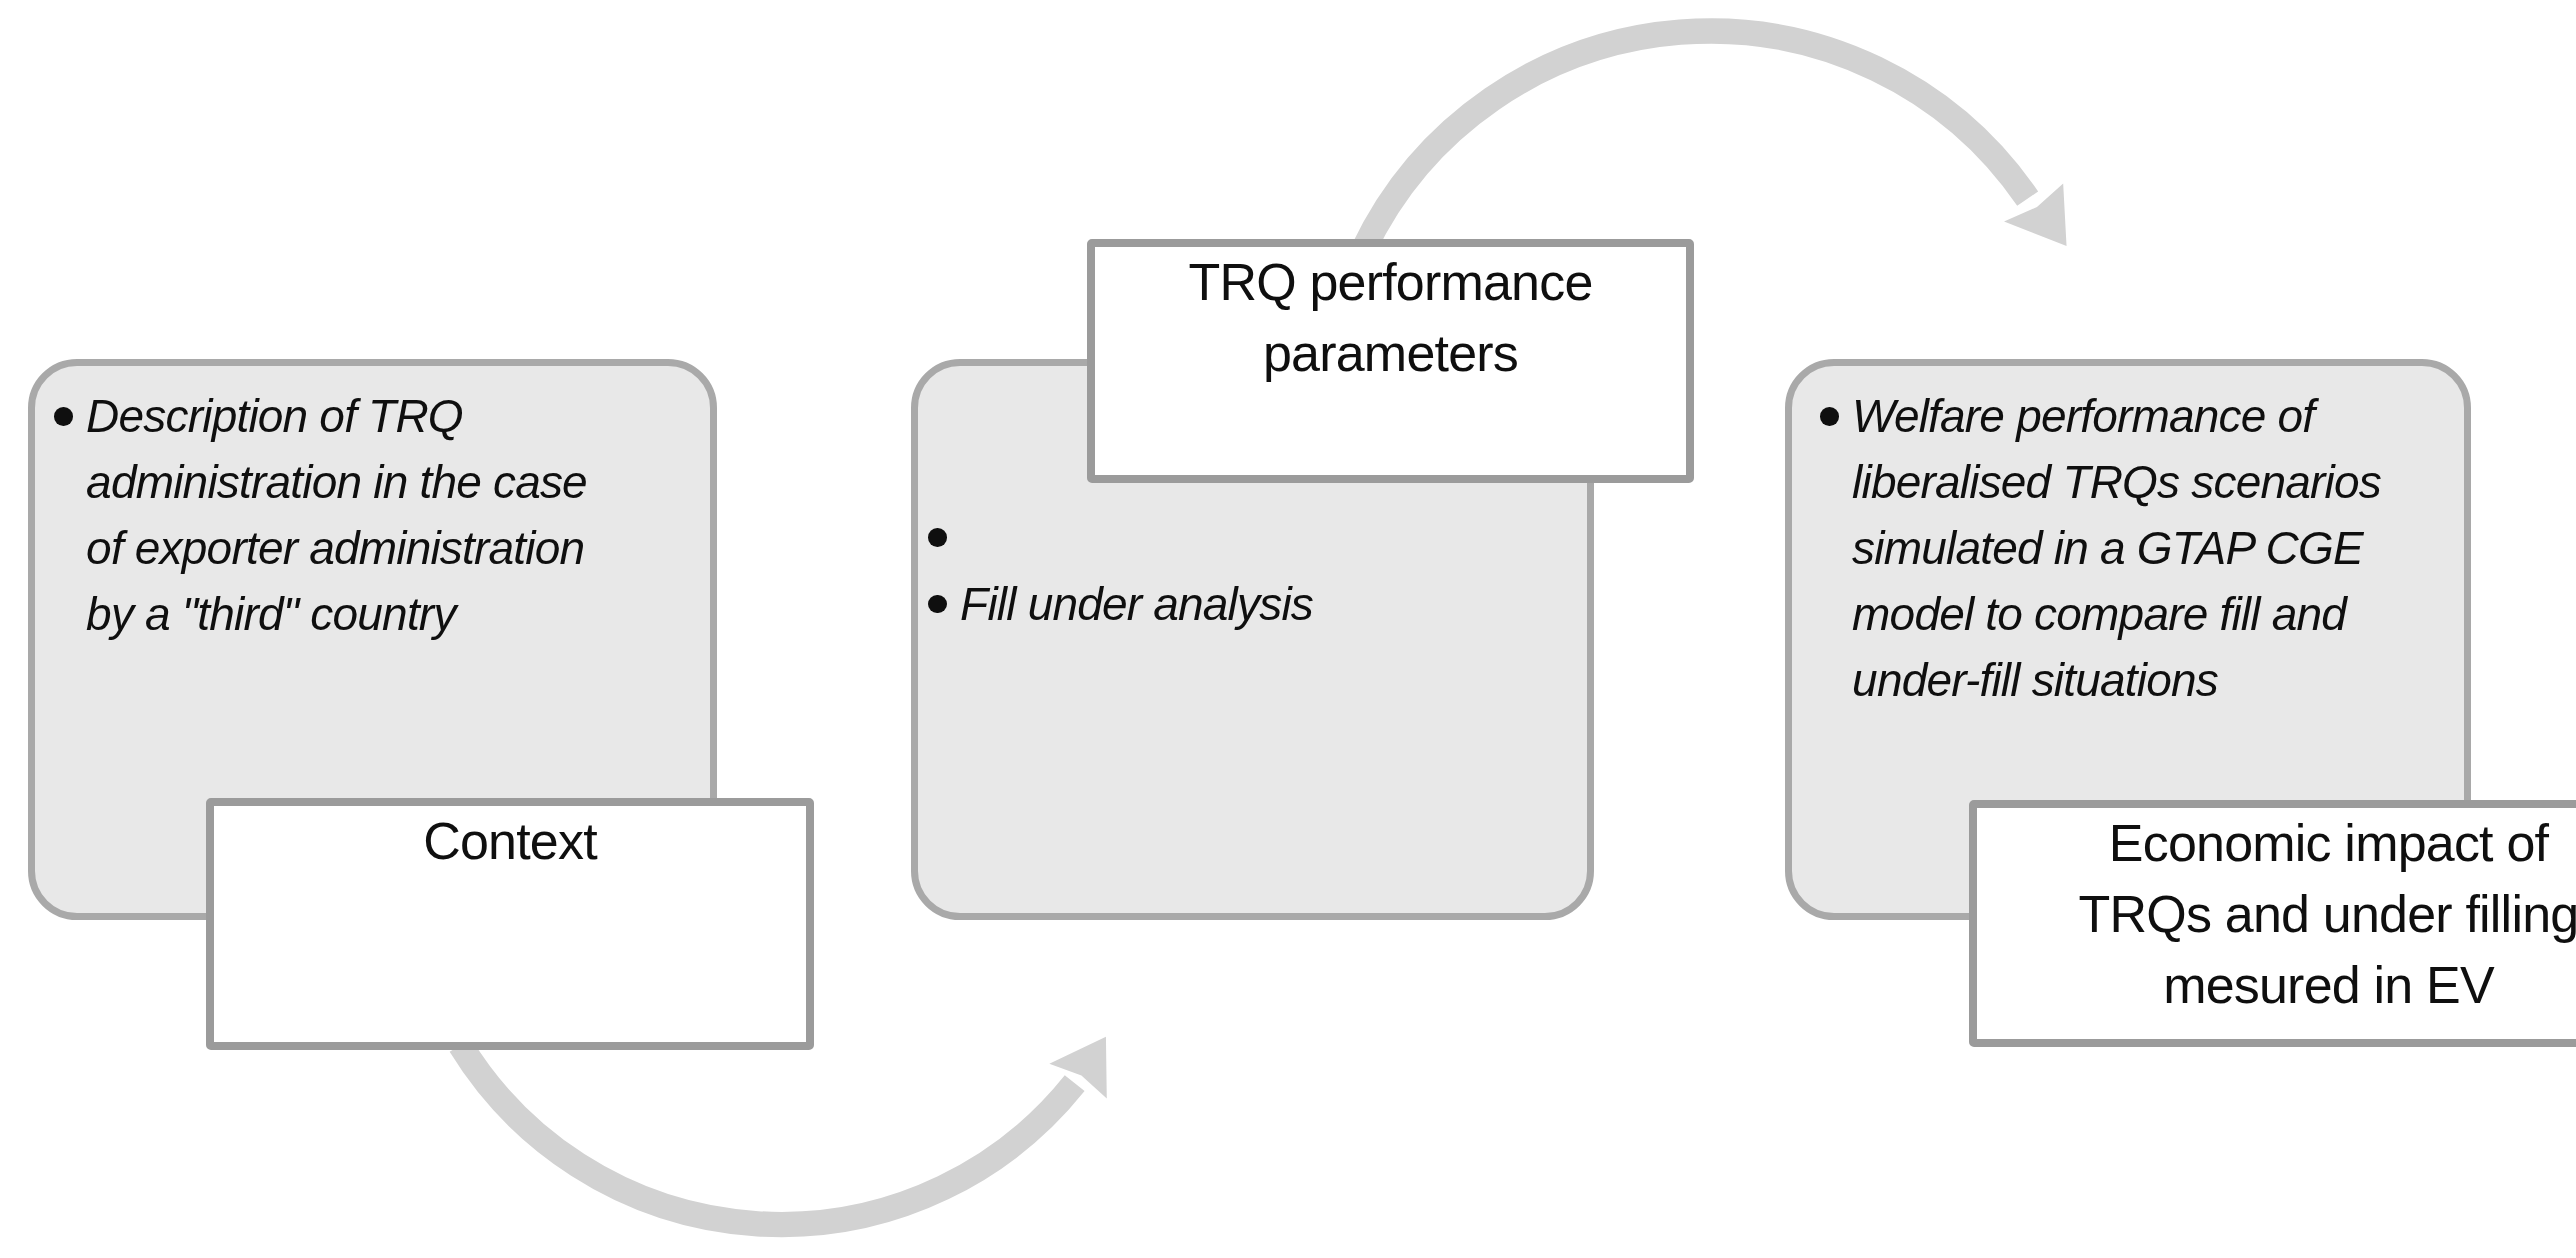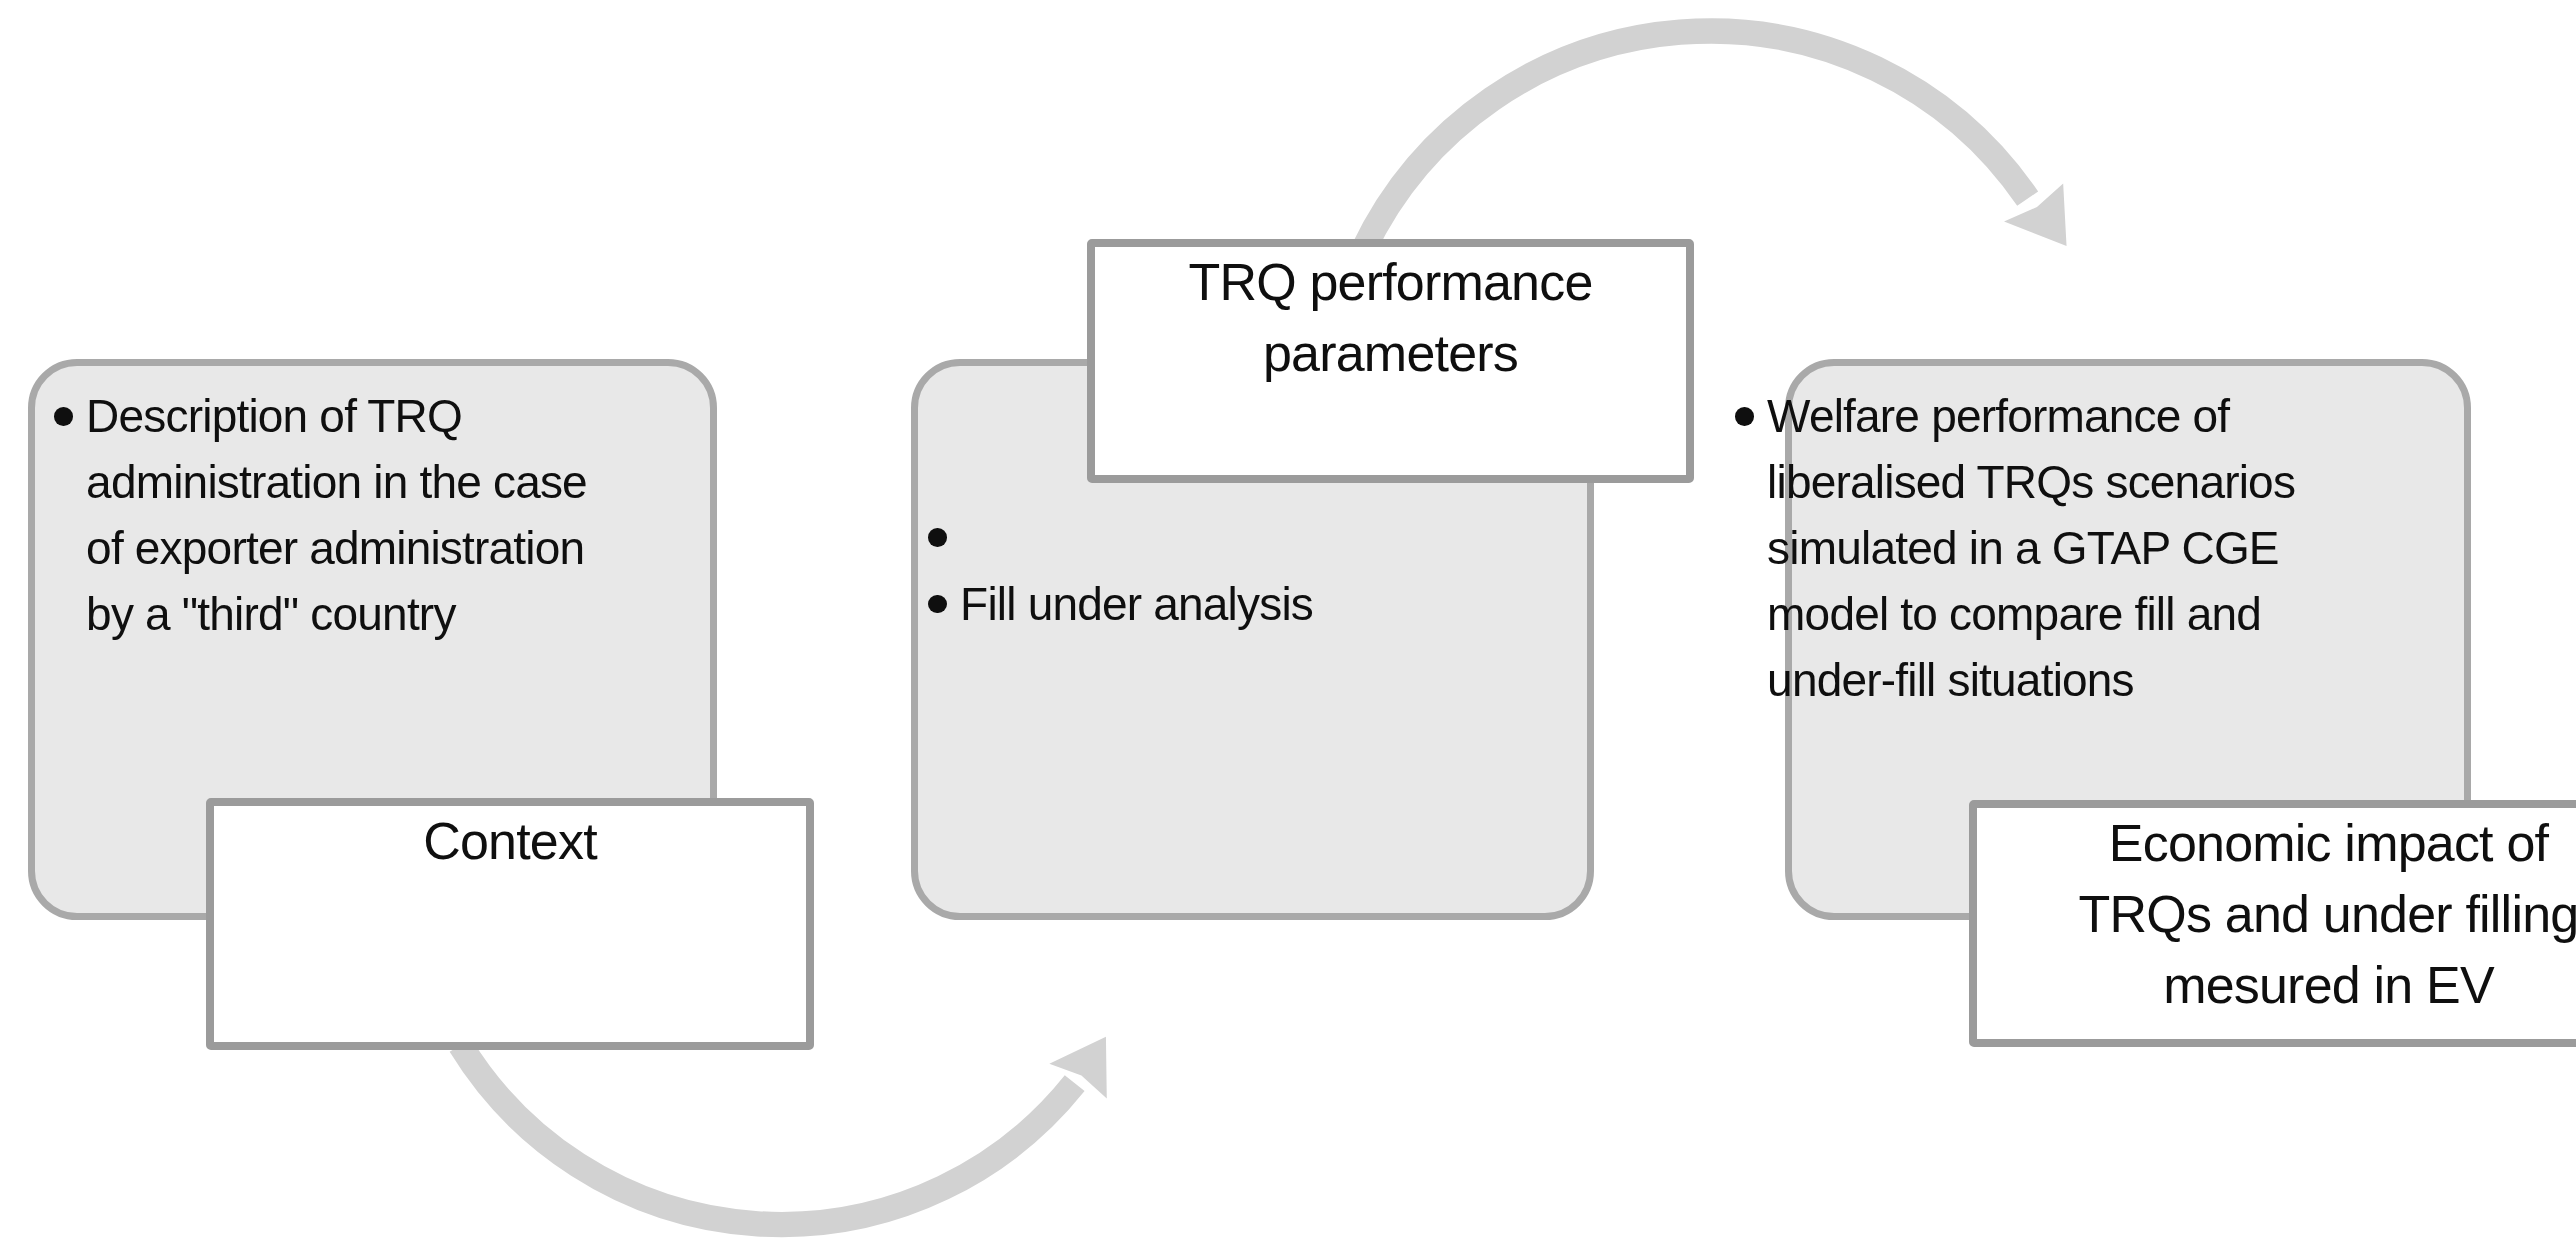--- a/index.html
+++ b/index.html
@@ -41,24 +41,24 @@
     margin-left:26px;
   }
   .card .label{
     font-size:52px;line-height:71px;letter-spacing:-0.8px;
     white-space:pre-line;
   }
   #card-context{left:180px;top:798px;width:608px;height:252px;}
   #card-parameters{left:1061px;top:239px;width:607px;height:244px;}
   #card-impact{left:1943px;top:800px;width:719px;height:247px;}
 
-  .bullets{position:absolute;z-index:4;width:659px;}
+  .bullets{position:absolute;z-index:4;width:659px;font-style:italic;}
   #bullets-context{left:54px;top:383px;}
   #bullets-parameters{left:928px;top:504px;}
-  #bullets-impact{left:1735px;top:383px;}
+  #bullets-impact{left:1820px;top:383px;}
   .bullet{display:flex;align-items:flex-start;margin-bottom:24px;}
   .dot{
     width:18.6px;height:18.6px;border-radius:50%;
     background:var(--c-text);
     flex:0 0 18.6px;
     margin:24px 13.5px 0 0;
   }
   .btxt{
     font-size:46px;line-height:66px;letter-spacing:-0.8px;
     white-space:pre-line;

